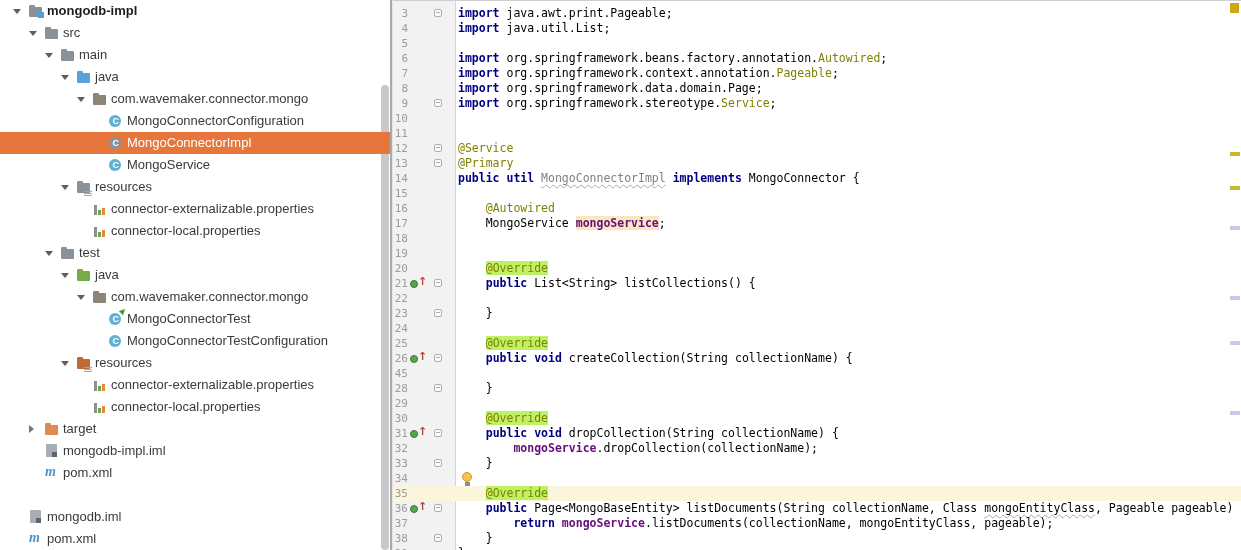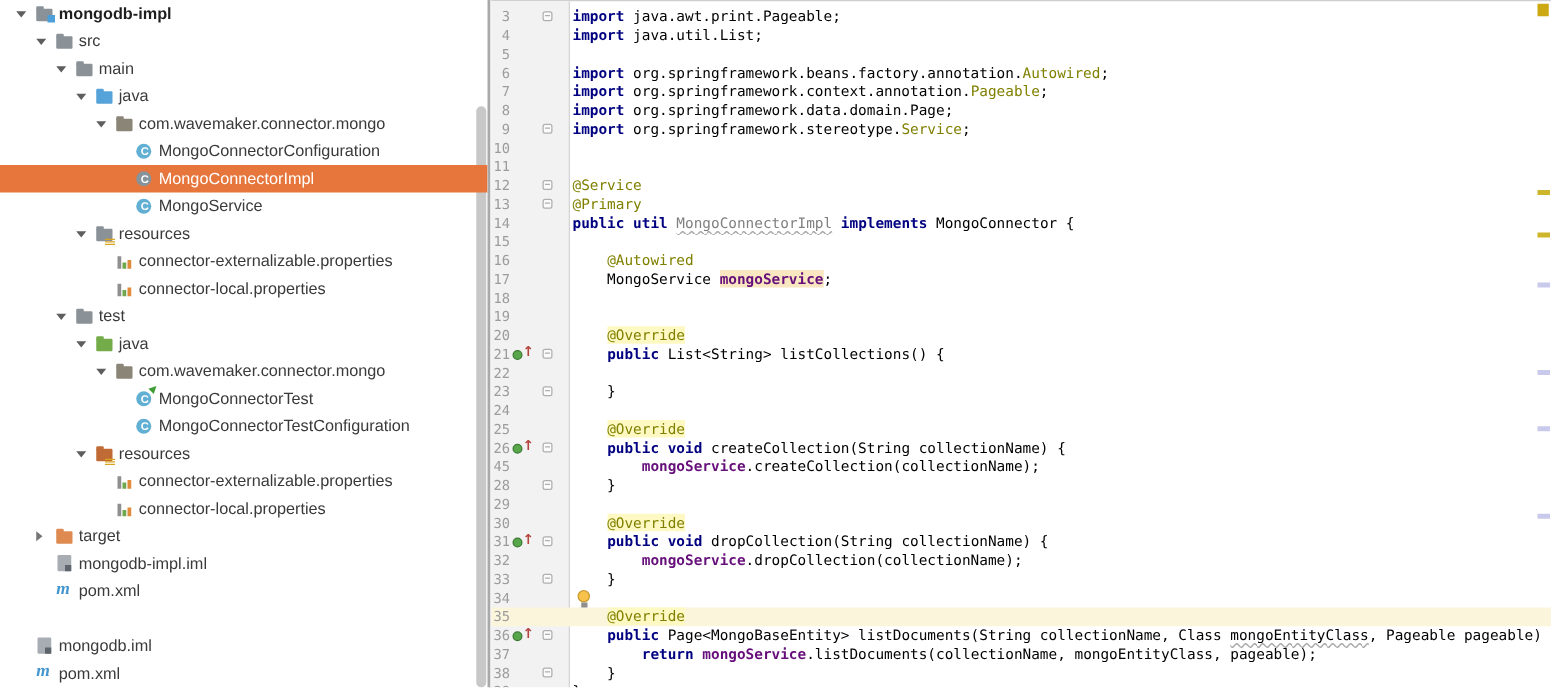--- a/index.html
+++ b/index.html
@@ -59,21 +59,21 @@
     border-top:1px solid #CFCFCF;box-sizing:border-box;}
   #gutter{position:absolute;left:0;top:0;width:62px;height:550px;background:#F2F2F2;border-right:1px solid #D4D4D4;}
   #cur-line{position:absolute;left:0;width:848px;height:15px;background:#FBF5DB;z-index:1;}
   .code-line{position:absolute;left:0;width:848px;height:15px;z-index:2;}
   .ln{position:absolute;left:0;top:0;width:15px;text-align:right;
     font:11px/15px "DejaVu Sans Mono",monospace;color:#9C9C9C;}
   .code-text{position:absolute;left:65px;top:0;white-space:pre;
     font:11.5px/15px "DejaVu Sans Mono",monospace;color:#000;}
   .sk{color:#000080;font-weight:bold;}
   .sa{color:#808000;}
-  .sah{color:#808000;background:#fef9c3;}
+  .sah{color:#808000;background:#bef264;}
   .sf{color:#660E7A;font-weight:bold;}
   .sfh{color:#660E7A;font-weight:bold;background:#F8E7C0;}
   .sgw{color:#808080;text-decoration:underline wavy #A8A8A8 1px;text-underline-offset:2px;}
   .sw{text-decoration:underline wavy #A8A8A8 1px;text-underline-offset:2px;}
   .ovr{position:absolute;left:17px;top:2px;width:16px;height:12px;}
   .ovr .dot{position:absolute;left:0;top:2px;width:8px;height:8px;border-radius:50%;
     background:#57A64A;border:1px solid #3C7A33;box-sizing:border-box;}
   .ovr .arr{position:absolute;left:8px;top:-3px;font:bold 11px/14px "DejaVu Sans",sans-serif;color:#B5443C;}
   .foldm{position:absolute;left:41px;top:3px;width:8px;height:8px;border:1px solid #AFAFAF;
     border-radius:2px;background:#FBFBFB;box-sizing:border-box;}
@@ -378,21 +378,20 @@
           <span class="ln">26</span>
           <span class="ovr">
             <span class="dot"></span>
             <span class="arr">↑</span>
           </span>
           <span class="foldm start"></span>
           <span class="code-text"><span class="sp">    </span><span class="sk">public void</span><span class="sp"> createCollection(String collectionName) {</span></span>
         </div>
         <div class="code-line" style="top: 365px;">
           <span class="ln">45</span>
-          <span class="code-text"><span class="sp">        </span><span class="sf">mongoService</span><span class="sp">.createCollection(collectionName);</span></span>
         </div>
         <div class="code-line" style="top: 380px;">
           <span class="ln">28</span>
           <span class="foldm end"></span>
           <span class="code-text"><span class="sp">    }</span></span>
         </div>
         <div class="code-line" style="top: 395px;">
           <span class="ln">29</span>
           <span class="code-text"></span>
         </div>

